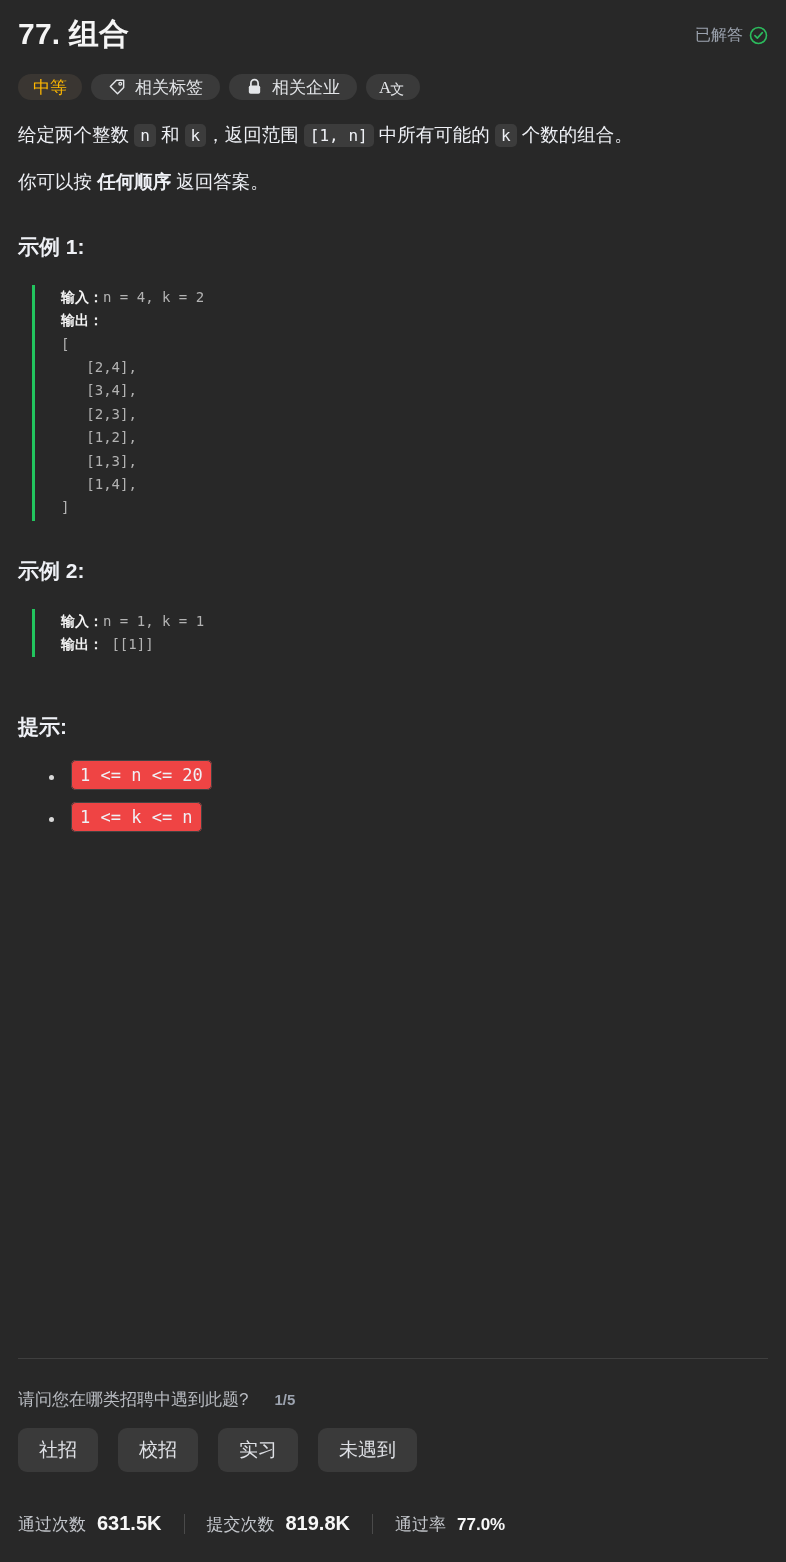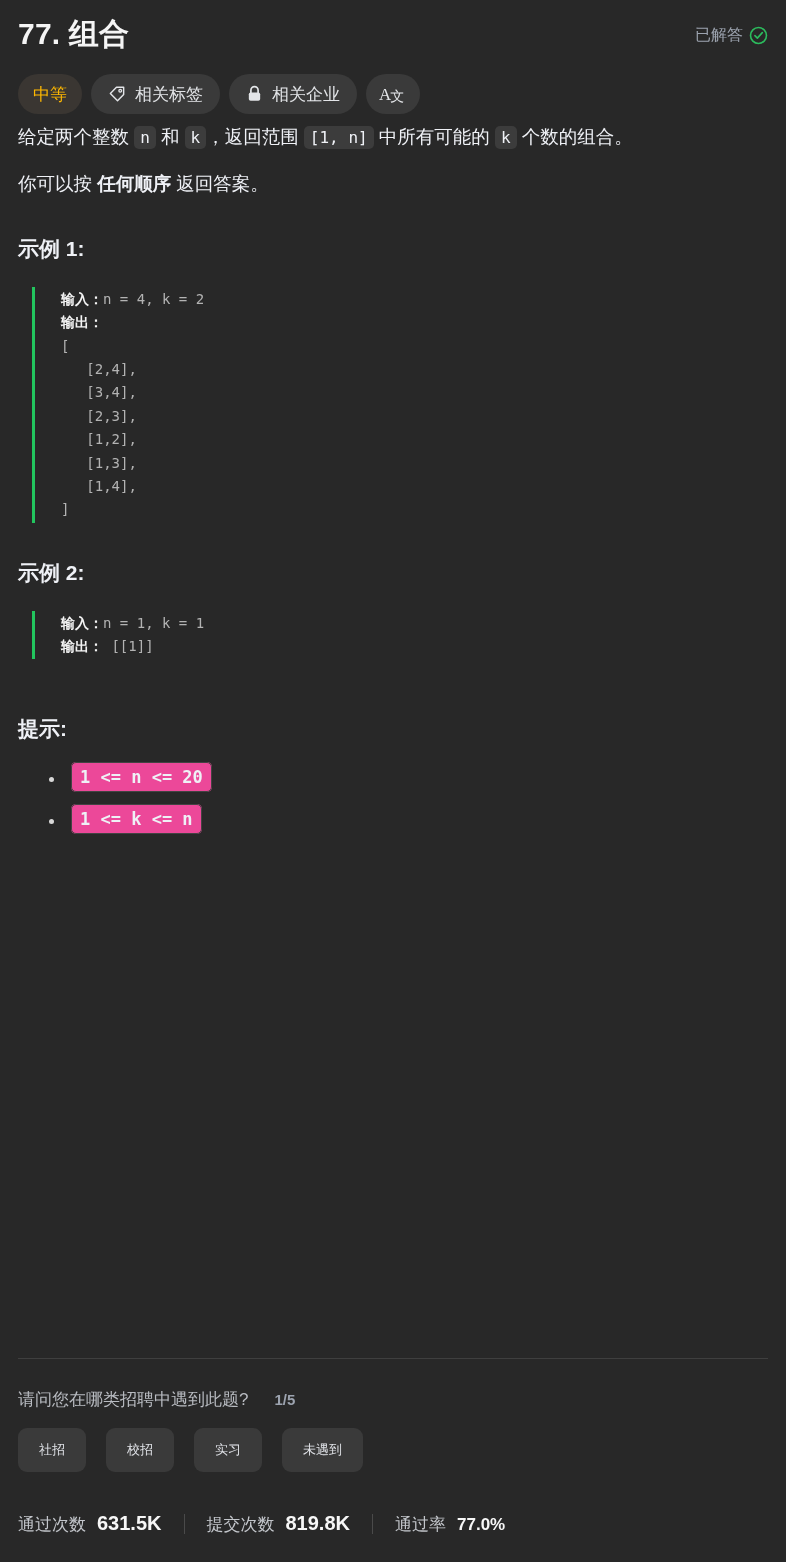--- a/index.html
+++ b/index.html
@@ -62,21 +62,21 @@
     display: flex;
     align-items: center;
     gap: 9px;
     margin-top: 21px;
     flex-wrap: nowrap;
   }
   .chip {
     display: inline-flex;
     align-items: center;
     gap: 9px;
-    height: 40px;
+    height: 26px;
     padding: 0 17px;
     border-radius: 21px;
     background: #3a3a3a;
     font-size: 17px;
     color: #e3e5e8;
     cursor: pointer;
     white-space: nowrap;
   }
   .chip.difficulty {
     background: #3a3632;
@@ -84,21 +84,21 @@
     padding: 0 15px;
   }
   .chip.icon-only {
     padding: 0 13px;
     gap: 0;
   }
   .chip svg { display: block; }
 
   
   .desc {
-    margin-top: 8px;
+    margin-top: 20px;
     font-size: 18.5px;
     line-height: 1.62;
     color: #eff1f6;
   }
   .desc p { margin-bottom: 17px; }
   .desc p:last-child { margin-bottom: 0; }
   .desc b, .desc strong { font-weight: 700; }
 
   code.inline {
     font-family: "DejaVu Sans Mono", "Liberation Mono", monospace;
@@ -155,23 +155,22 @@
     position: absolute;
     left: 31px;
     top: 12px;
     width: 5px; height: 5px;
     border-radius: 50%;
     background: #d8d8d8;
   }
   ul.constraints code.inline {
     font-size: 17px;
     padding: 4px 8px;
-    background: #ec4899;
+    background: #ef4444;
     border: 1px solid #434343;
-    font-weight: bold;
   }
 
   
   .divider {
     height: 1px;
     background: #3f3f3f;
     margin: 0;
     position: absolute;
     left: 18px; right: 18px;
     top: 1358px;
@@ -198,21 +197,21 @@
     display: flex;
     gap: 20px;
     margin-top: 17px;
   }
   .survey-opt {
     height: 44px;
     padding: 0 21px;
     border-radius: 9px;
     background: #3a3a3a;
     color: #dfe1e6;
-    font-size: 13px;
+    font-size: 19px;
     display: inline-flex;
     align-items: center;
     justify-content: center;
     cursor: pointer;
     white-space: nowrap;
   }
 
   
   .stats {
     position: absolute;

